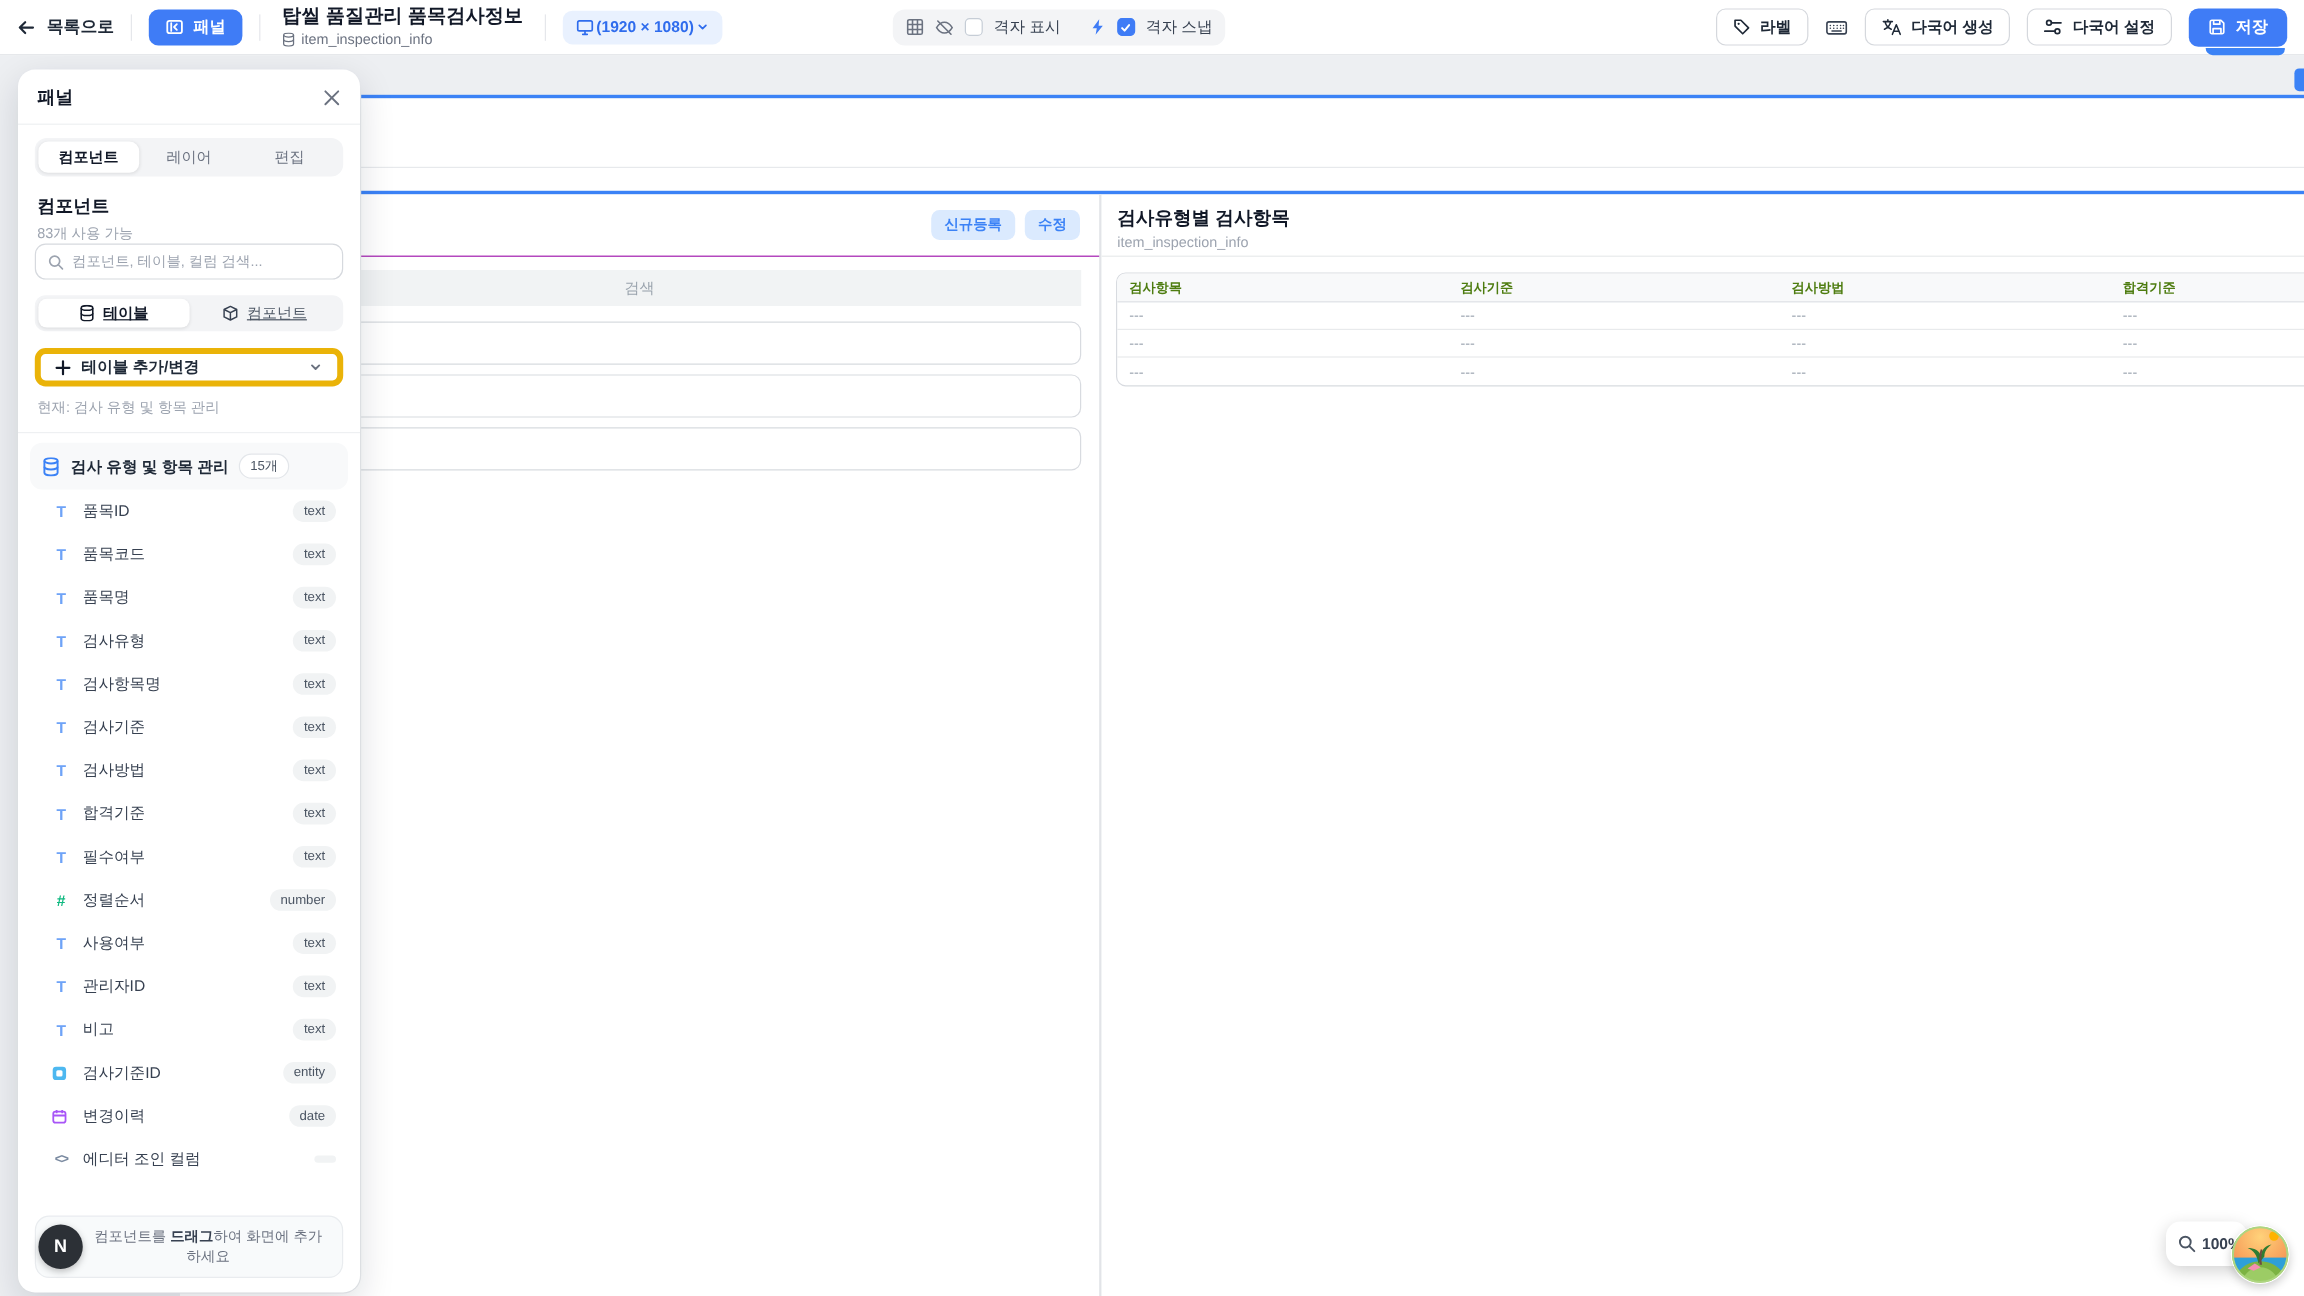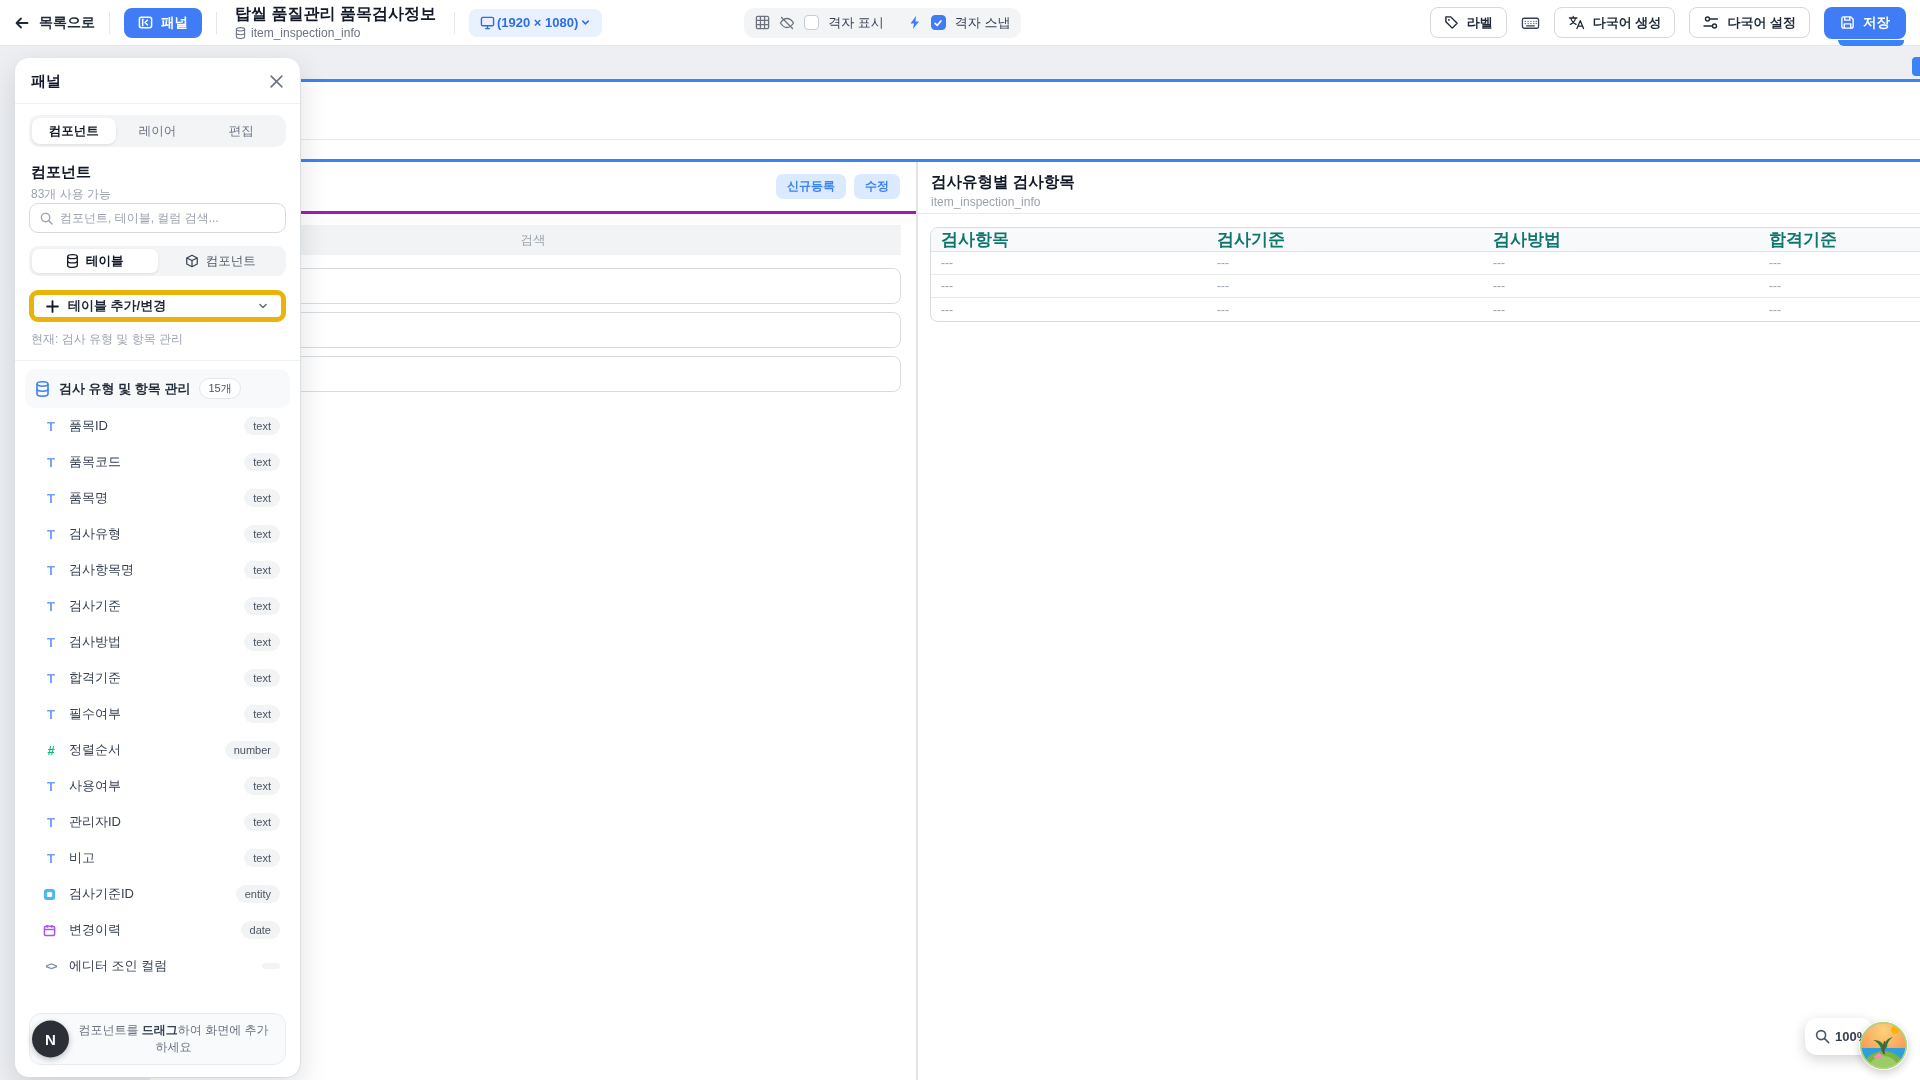--- a/index.html
+++ b/index.html
@@ -33,36 +33,36 @@
   .icon-btn { background:none; border:none; cursor:pointer; display:flex; align-items:center; }
 
   
   .canvas { position:absolute; left:0; top:46px; right:0; bottom:0; background:#edeff2; overflow:hidden; }
   .screen-frame { position:absolute; left:150px; top:33px; width:1920px; height:1010px;
     border-top:3px solid #3b82f6; }
   .band-a { height:58px; background:#fff; border-bottom:1px solid #e7e9ec; }
   .band-b { height:19px; background:#fff; }
   .cards { display:flex; border-top:3px solid #3b82f6; height:927px; }
   .card-left { width:768px; background:#fff; border-right:2px solid #e2e4e8; position:relative; }
-  .cl-header { height:52px; border-bottom:3px solid #a21caf; display:flex; align-items:center;
+  .cl-header { height:52px; border-bottom:1px solid #a21caf; display:flex; align-items:center;
     justify-content:flex-end; gap:8px; padding-right:16px; }
   .badge-blue { background:#dbeafe; color:#3b82f6; font-size:12px; font-weight:600; border-radius:7px;
     padding:4px 11px; cursor:pointer; }
   .search-band { position:absolute; top:63px; left:15px; right:15px; height:30px; background:#f1f3f4;
     display:flex; align-items:center; justify-content:center; font-size:12.5px; color:#9aa3ad; }
   .empty-input { position:absolute; left:15px; right:15px; height:36px; background:#fff;
     border:1px solid #d8dbe0; border-radius:8px; }
   .card-right { flex:1; background:#fff; position:relative; }
   .rt-title { position:absolute; top:10px; left:13px; font-size:15.5px; font-weight:700; color:#111827; }
   .rt-sub { position:absolute; top:33px; left:13px; font-size:12px; color:#9ca3af; }
   .rt-div { position:absolute; top:51px; left:0; right:0; border-top:1px solid #e8eaec; }
   .rt-table { position:absolute; top:65px; left:12px; width:1160px; border:1px solid #d8dbe0;
     border-radius:8px; overflow:hidden; background:#fff; }
   .rt-hrow { display:flex; height:24px; background:#f8f9fa; border-bottom:1px solid #dfe2e6; }
-  .rt-hcell { width:276px; padding-left:10px; font-size:17px; color:#0f766e; font-weight:600;
+  .rt-hcell { width:276px; padding-left:10px; font-size:11px; color:#4d7c0f; font-weight:600;
     display:flex; align-items:center; }
   .rt-hcell:last-child { flex:1; }
   .rt-row { display:flex; height:23px; border-bottom:1px solid #e8eaec; }
   .rt-row:last-child { border-bottom:none; }
   .rt-cell { width:276px; padding-left:10px; font-size:12px; color:#9aa3af; display:flex; align-items:center; }
   .rt-cell:last-child { flex:1; }
 
   .handle-top { position:absolute; left:1838px; top:40px; width:66px; height:6px; background:#3b82f6;
     border-radius:0 0 5px 6px; z-index:40; }
   .handle-right { position:absolute; left:1912px; top:57px; width:8px; height:19px; background:#3b82f6;
@@ -82,21 +82,21 @@
   .p-sec { margin:16px 16px 0; }
   .p-sec h3 { font-size:15px; font-weight:700; }
   .p-sec .sub { font-size:12px; color:#9ca3af; margin-top:4px; }
   .p-search { margin:0 14px 0; height:30px; border:1px solid #d6d9de; border-radius:9px;
     display:flex; align-items:center; gap:7px; padding:0 10px; }
   .p-search input { border:none; outline:none; flex:1; font-size:12px; color:#374151; background:transparent;
     font-family:inherit; }
   .p-search input::placeholder { color:#9ca3af; }
   .p-seg { margin:13px 14px 0; background:#f3f4f6; border-radius:9px; padding:3px; display:flex; }
   .p-seg .seg { flex:1; height:24px; display:flex; align-items:center; justify-content:center; gap:7px;
-    font-size:12.5px; color:#4b5563; border-radius:7px; cursor:pointer; }
+    font-size:12.5px; color:#4b5563; border-radius:7px; cursor:pointer;text-decoration:underline; }
   .p-seg .seg.active { background:#fff; color:#111827; font-weight:700; box-shadow:0 1px 3px rgba(0,0,0,.09); }
   .p-add { margin:14px 14px 0; height:32px; border:5px solid #eab308; border-radius:9px; background:#fff;
     display:flex; align-items:center; gap:9px; padding:0 12px; font-size:13px; color:#1f2937; cursor:pointer; }
   .p-add .grow { flex:1; text-align:left; font-weight:600; }
   .p-current { margin:9px 16px 0; font-size:12px; color:#9ca3af; }
   .p-div2 { border-top:1px solid #eef0f2; margin-top:12px; }
   .p-list { flex:1; overflow:hidden; padding:8px 10px 0; }
   .tbl-head { background:#f8f9fa; border-radius:10px; padding:9px 10px; display:flex; align-items:center; gap:9px; cursor:pointer; }
   .tbl-head .nm { font-size:13px; font-weight:700; color:#1f2937; }
   .tbl-head .cnt { background:#fff; border:1px solid #e3e6ea; border-radius:999px; padding:2px 8px;

